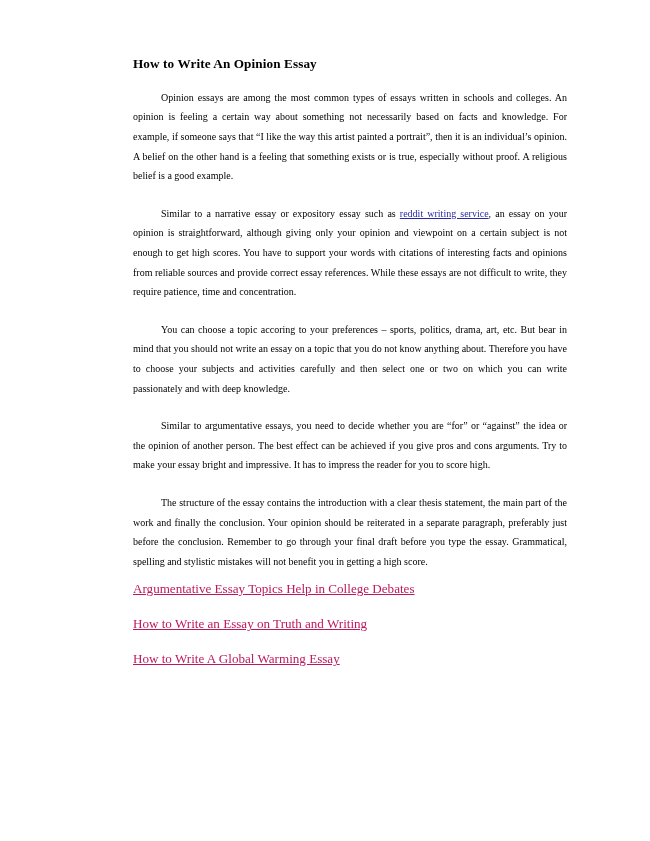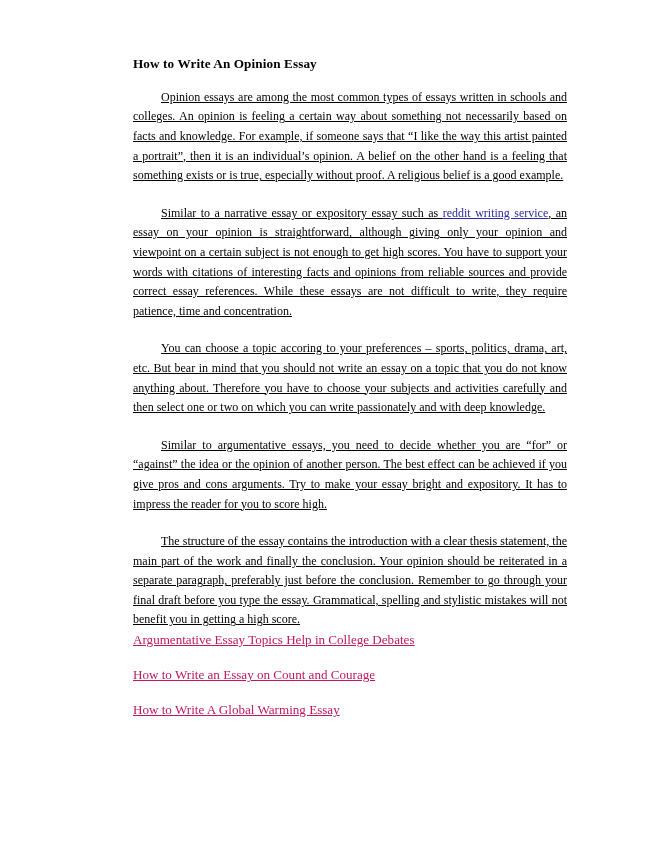--- a/index.html
+++ b/index.html
@@ -37,31 +37,30 @@
     line-height: 1.35;
     letter-spacing: 0.1px;
   }
   h1.doc-title {
     margin-bottom: 15px;
   }
   h2.doc-subtitle {
     margin-bottom: 19px;
   }
   p.para {
-    font-size: 12px;
+    font-size: 10px;
     line-height: 19.6px;
     margin: 0 0 18px 0;
     text-align: justify;
     text-indent: 28px;
     letter-spacing: 0px;
     word-spacing: 0px;
-    text-decoration: underline;
   }
   p.para:last-of-type {
-    margin-bottom: 0;
+    margin-bottom: 8px;
   }
   a.inline-link {
     color: #2a2aa6;
     text-decoration: underline;
   }
   .resources-heading {
     font-size: 13.2px;
     font-weight: bold;
     margin: 22px 0 16px 0;
     line-height: 1.35;
@@ -92,31 +91,31 @@
 
     <h1 class="doc-title">How to Write An Opinion Essay</h1>
 
 
     <p class="para">Opinion essays are among the most common types of essays written in schools and colleges. An opinion is feeling a certain way about something not necessarily based on facts and knowledge. For example, if someone says that “I like the way this artist painted a portrait”, then it is an individual’s opinion. A belief on the other hand is a feeling that something exists or is true, especially without proof. A religious belief is a good example.</p>
 
     <p class="para"><span>Similar to a narrative essay or expository essay such as </span><a class="inline-link" href="#">reddit writing service</a><span>, an essay on your opinion is straightforward, although giving only your opinion and viewpoint on a certain subject is not enough to get high scores. You have to support your words with citations of interesting facts and opinions from reliable sources and provide correct essay references. While these essays are not difficult to write, they require patience, time and concentration.</span></p>
 
     <p class="para">You can choose a topic accoring to your preferences – sports, politics, drama, art, etc. But bear in mind that you should not write an essay on a topic that you do not know anything about. Therefore you have to choose your subjects and activities carefully and then select one or two on which you can write passionately and with deep knowledge.</p>
 
-    <p class="para">Similar to argumentative essays, you need to decide whether you are “for” or “against” the idea or the opinion of another person. The best effect can be achieved if you give pros and cons arguments. Try to make your essay bright and expository. It has to impress the reader for you to score high.</p>
+    <p class="para">Similar to argumentative essays, you need to decide whether you are “for” or “against” the idea or the opinion of another person. The best effect can be achieved if you give pros and cons arguments. Try to make your essay bright and impressive. It has to impress the reader for you to score high.</p>
 
     <p class="para">The structure of the essay contains the introduction with a clear thesis statement, the main part of the work and finally the conclusion. Your opinion should be reiterated in a separate paragraph, preferably just before the conclusion. Remember to go through your final draft before you type the essay. Grammatical, spelling and stylistic mistakes will not benefit you in getting a high score.</p>
 
 
     <ul class="resource-list">
       <li>
         <a class="resource-link" href="#">Argumentative Essay Topics Help in College Debates</a>
       </li>
       <li>
-        <a class="resource-link" href="#">How to Write an Essay on Count and Courage</a>
+        <a class="resource-link" href="#">How to Write an Essay on Truth and Writing</a>
       </li>
       <li>
         <a class="resource-link" href="#">How to Write A Global Warming Essay</a>
       </li>
     </ul>
 
   </div>
 </div>
 
 </body></html>

